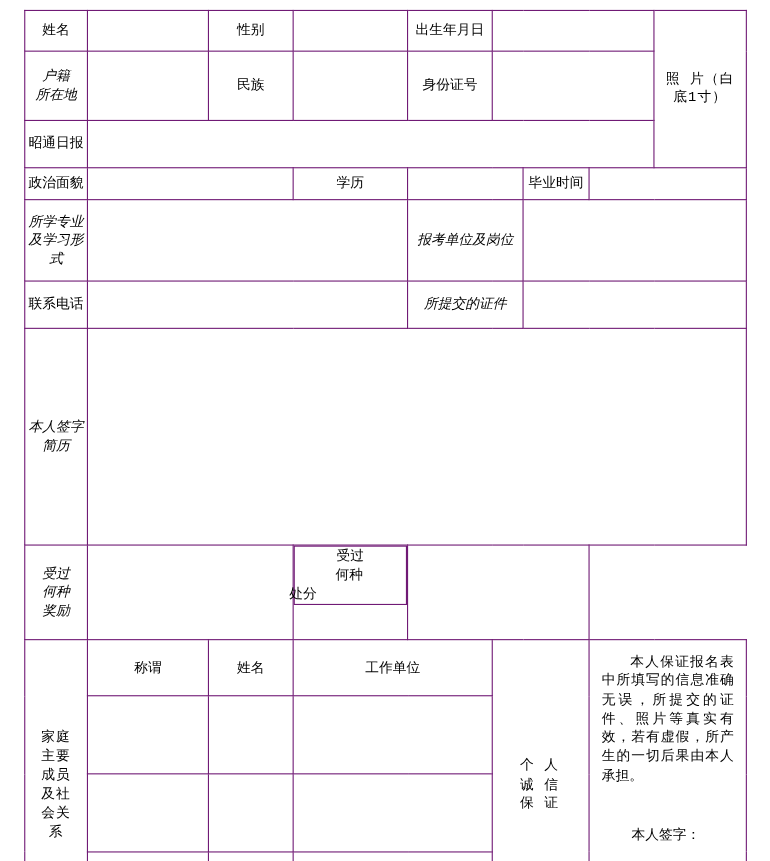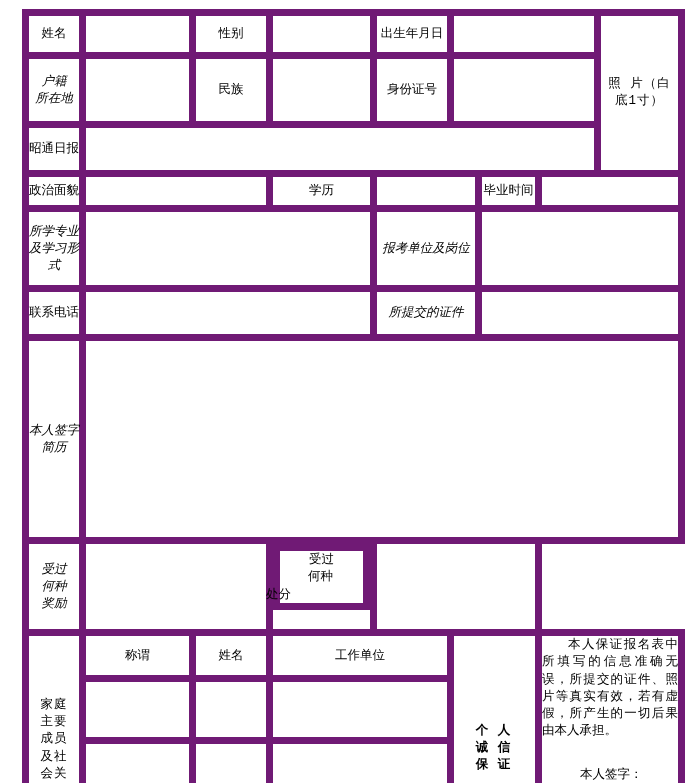--- a/index.html
+++ b/index.html
@@ -26,21 +26,21 @@
 
   table.form-table {
     position: absolute;
     left: 22px;
     top: 9px;
     width: 656px;
     border-collapse: collapse;
     table-layout: fixed;
   }
   table.form-table td {
-    border: 7px solid #701a75;
+    border: 1px solid #701a75;
     padding: 0;
     font-size: 12.5px;
     line-height: 1.38;
     vertical-align: middle;
     text-align: center;
     background: #ffffff;
   }
 
   .lbl {
     font-size: 12.5px;
@@ -72,21 +72,21 @@
   .vlabel span { display: block; }
 
   
   .pledge-label {
     font-size: 12.5px;
     line-height: 1.75;
     text-align: center;
     letter-spacing: 3px;
     padding-left: 3px;
   }
-  .pledge-label span { display: block; font-weight: bold; }
+  .pledge-label span { display: block; }
 
   
   .stagger {
     font-size: 12.5px;
     line-height: 1.56;
     text-align: center;
     display: block;
   }
   .stagger .l1 { display: block; }
   .stagger .l2 { display: block; margin-left: -2px; }
@@ -105,21 +105,21 @@
     text-align: left;
     vertical-align: top;
     padding: 14px 7px 4px 8px;
     font-size: 12.5px;
     line-height: 1.62;
   }
   .pledge-body .para {
     text-indent: 26px;
     text-align: justify;
     text-align-last: left;
-    margin: 0;
+    margin: 11px;
   }
   .pledge-body .sign {
     margin: 0;
     padding-top: 26px;
     padding-left: 38px;
     text-align: left;
   }
   .pledge-body .date {
     margin: 0;
     padding-top: 42px;

